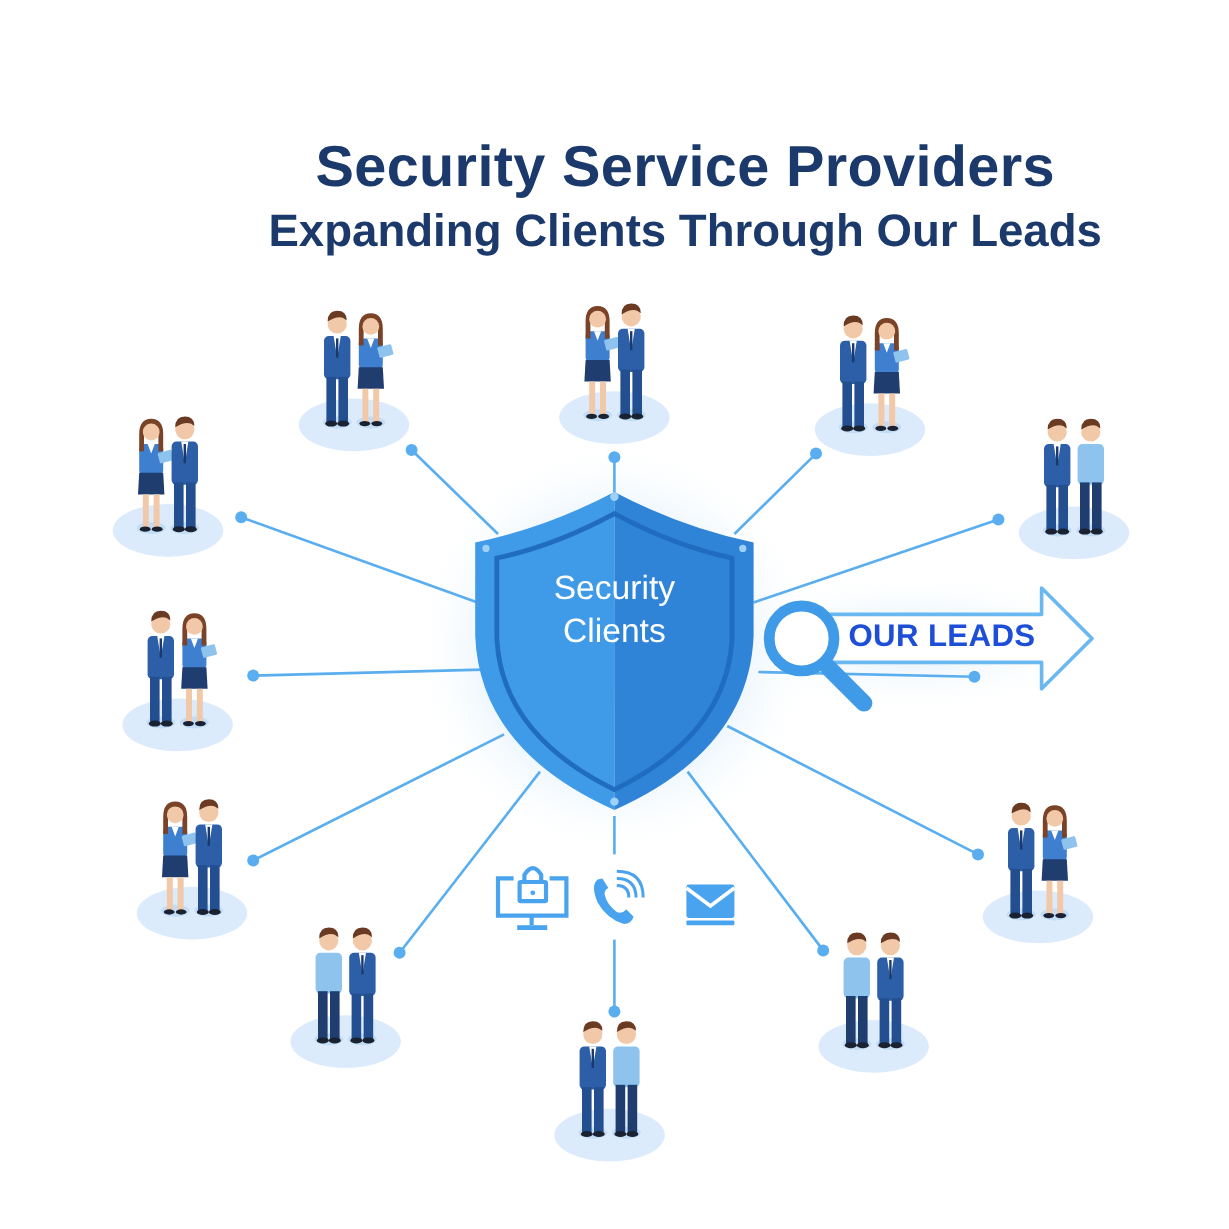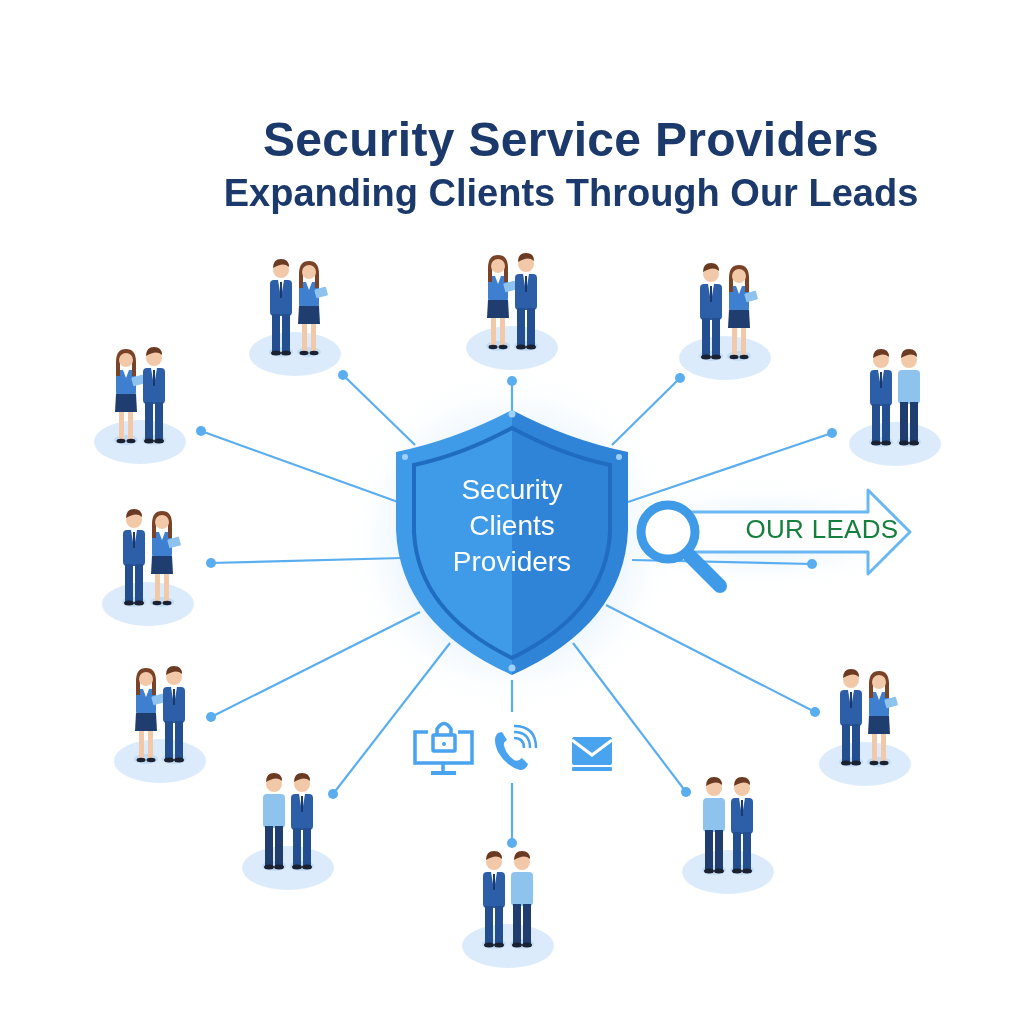--- a/index.html
+++ b/index.html
@@ -2,21 +2,21 @@
 <html><head>
 <meta charset="utf-8">
 <style>
   html, body { margin:0; padding:0; }
   body { width:1024px; height:1024px; background:#ffffff; position:relative; overflow:hidden; font-family:"Liberation Sans", sans-serif; }
   .title { position:absolute; left:14px; width:1024px; text-align:center; color:#1b3a6b; font-weight:bold;padding-left:45px; }
   .title-1 { top:112px; font-size:48px; letter-spacing:0.3px; }
   .title-2 { top:172px; font-size:38px; }
   svg.canvas { position:absolute; left:0; top:0; }
   .shield-text { position:absolute; left:412px; top:472px; width:200px; text-align:center; color:#ffffff; font-weight:normal; font-size:28px; line-height:36px; }
-  .leads-text { position:absolute; left:727px; top:514px; width:190px; text-align:center; color:#15803d; font-weight:normal; font-size:26px; letter-spacing:0.3px; }
+  .leads-text { position:absolute; left:690px; top:514px; width:190px; text-align:center; color:#1d4ed8; font-weight:bold; font-size:26px; letter-spacing:0.3px; }
 </style>
 </head>
 <body>
 
 <div class="title title-1">Security Service Providers</div>
 <div class="title title-2">Expanding Clients Through Our Leads</div>
 
 <svg class="canvas" width="1024" height="1024" viewBox="0 0 1024 1024">
   <defs>
     <radialGradient id="glow" cx="50%" cy="50%" r="50%">
@@ -192,16 +192,15 @@
       <use href="#pair-mm" x="728" y="776"></use>
     </g>
   <g>
       <use href="#pair-ms" x="508" y="850"></use>
     </g>
 </svg>
 
 <div class="shield-text">
   <div>Security</div>
   <div>Clients</div>
-  <div>Providers</div>
 </div>
 
 <div class="leads-text">OUR LEADS</div>
 
 </body></html>

